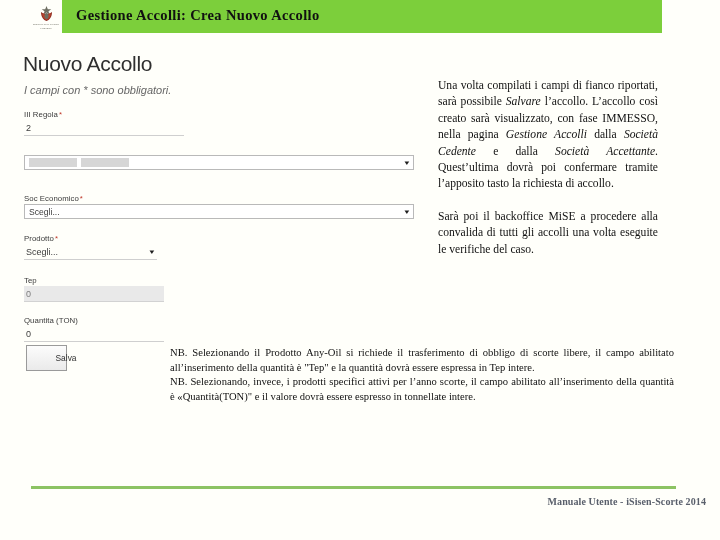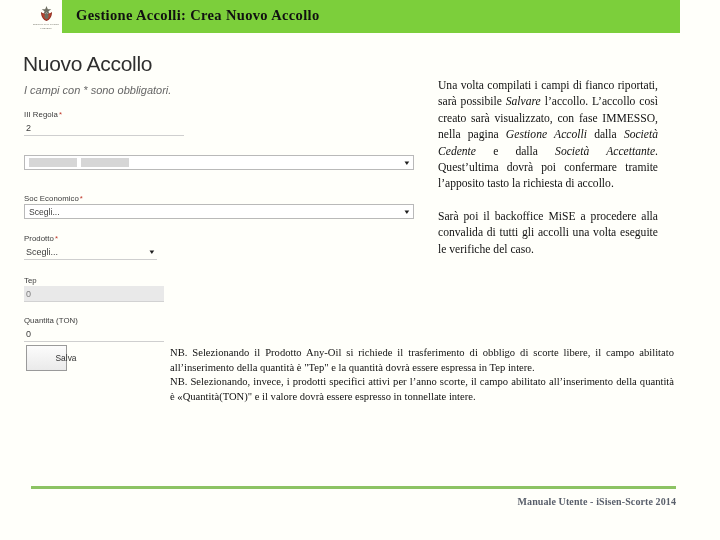--- a/index.html
+++ b/index.html
@@ -48,21 +48,20 @@
     letter-spacing: 0.1px;
     white-space: nowrap;
   }
   .header-bar {
     position: absolute;
     left: 62px;
     top: 0;
     width: 600px;
     height: 33px;
     background: #7ccf3b;
-    padding-left: 18px;
   }
   .header-title {
     position: absolute;
     left: 14px;
     top: 7px;
     font-family: "Liberation Serif", serif;
     font-size: 14.5px;
     font-weight: bold;
     color: #111111;
     letter-spacing: 0.35px;
@@ -254,20 +253,21 @@
     position: absolute;
     left: 0;
     top: 496px;
     width: 676px;
     text-align: right;
     font-family: "Liberation Serif", serif;
     font-size: 10px;
     font-weight: bold;
     color: #595f6b;
     letter-spacing: 0.1px;
+    padding-left: 30px;
   }
 </style>
 </head>
 <body>
 
 <div class="slide-header">
 
   <div class="emblem">
     <svg class="emblem-shape" viewBox="0 0 30 34" xmlns="http://www.w3.org/2000/svg">
       <path d="M15 2 L17.6 8.4 L24.5 8.4 L19 12.6 L21 19.2 L15 15.2 L9 19.2 L11 12.6 L5.5 8.4 L12.4 8.4 Z" fill="#6e6e62"></path>

